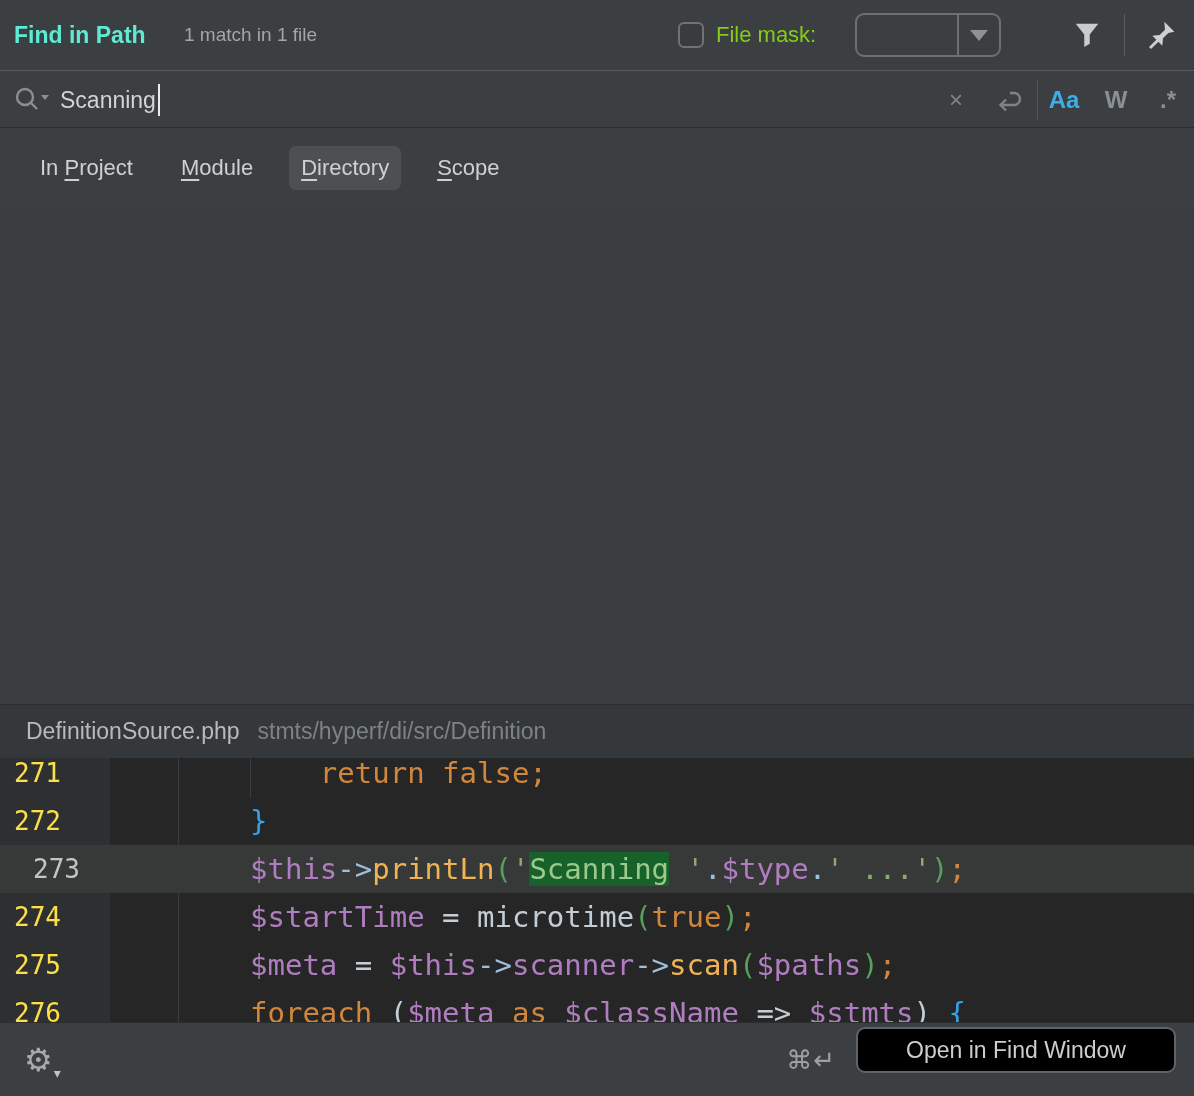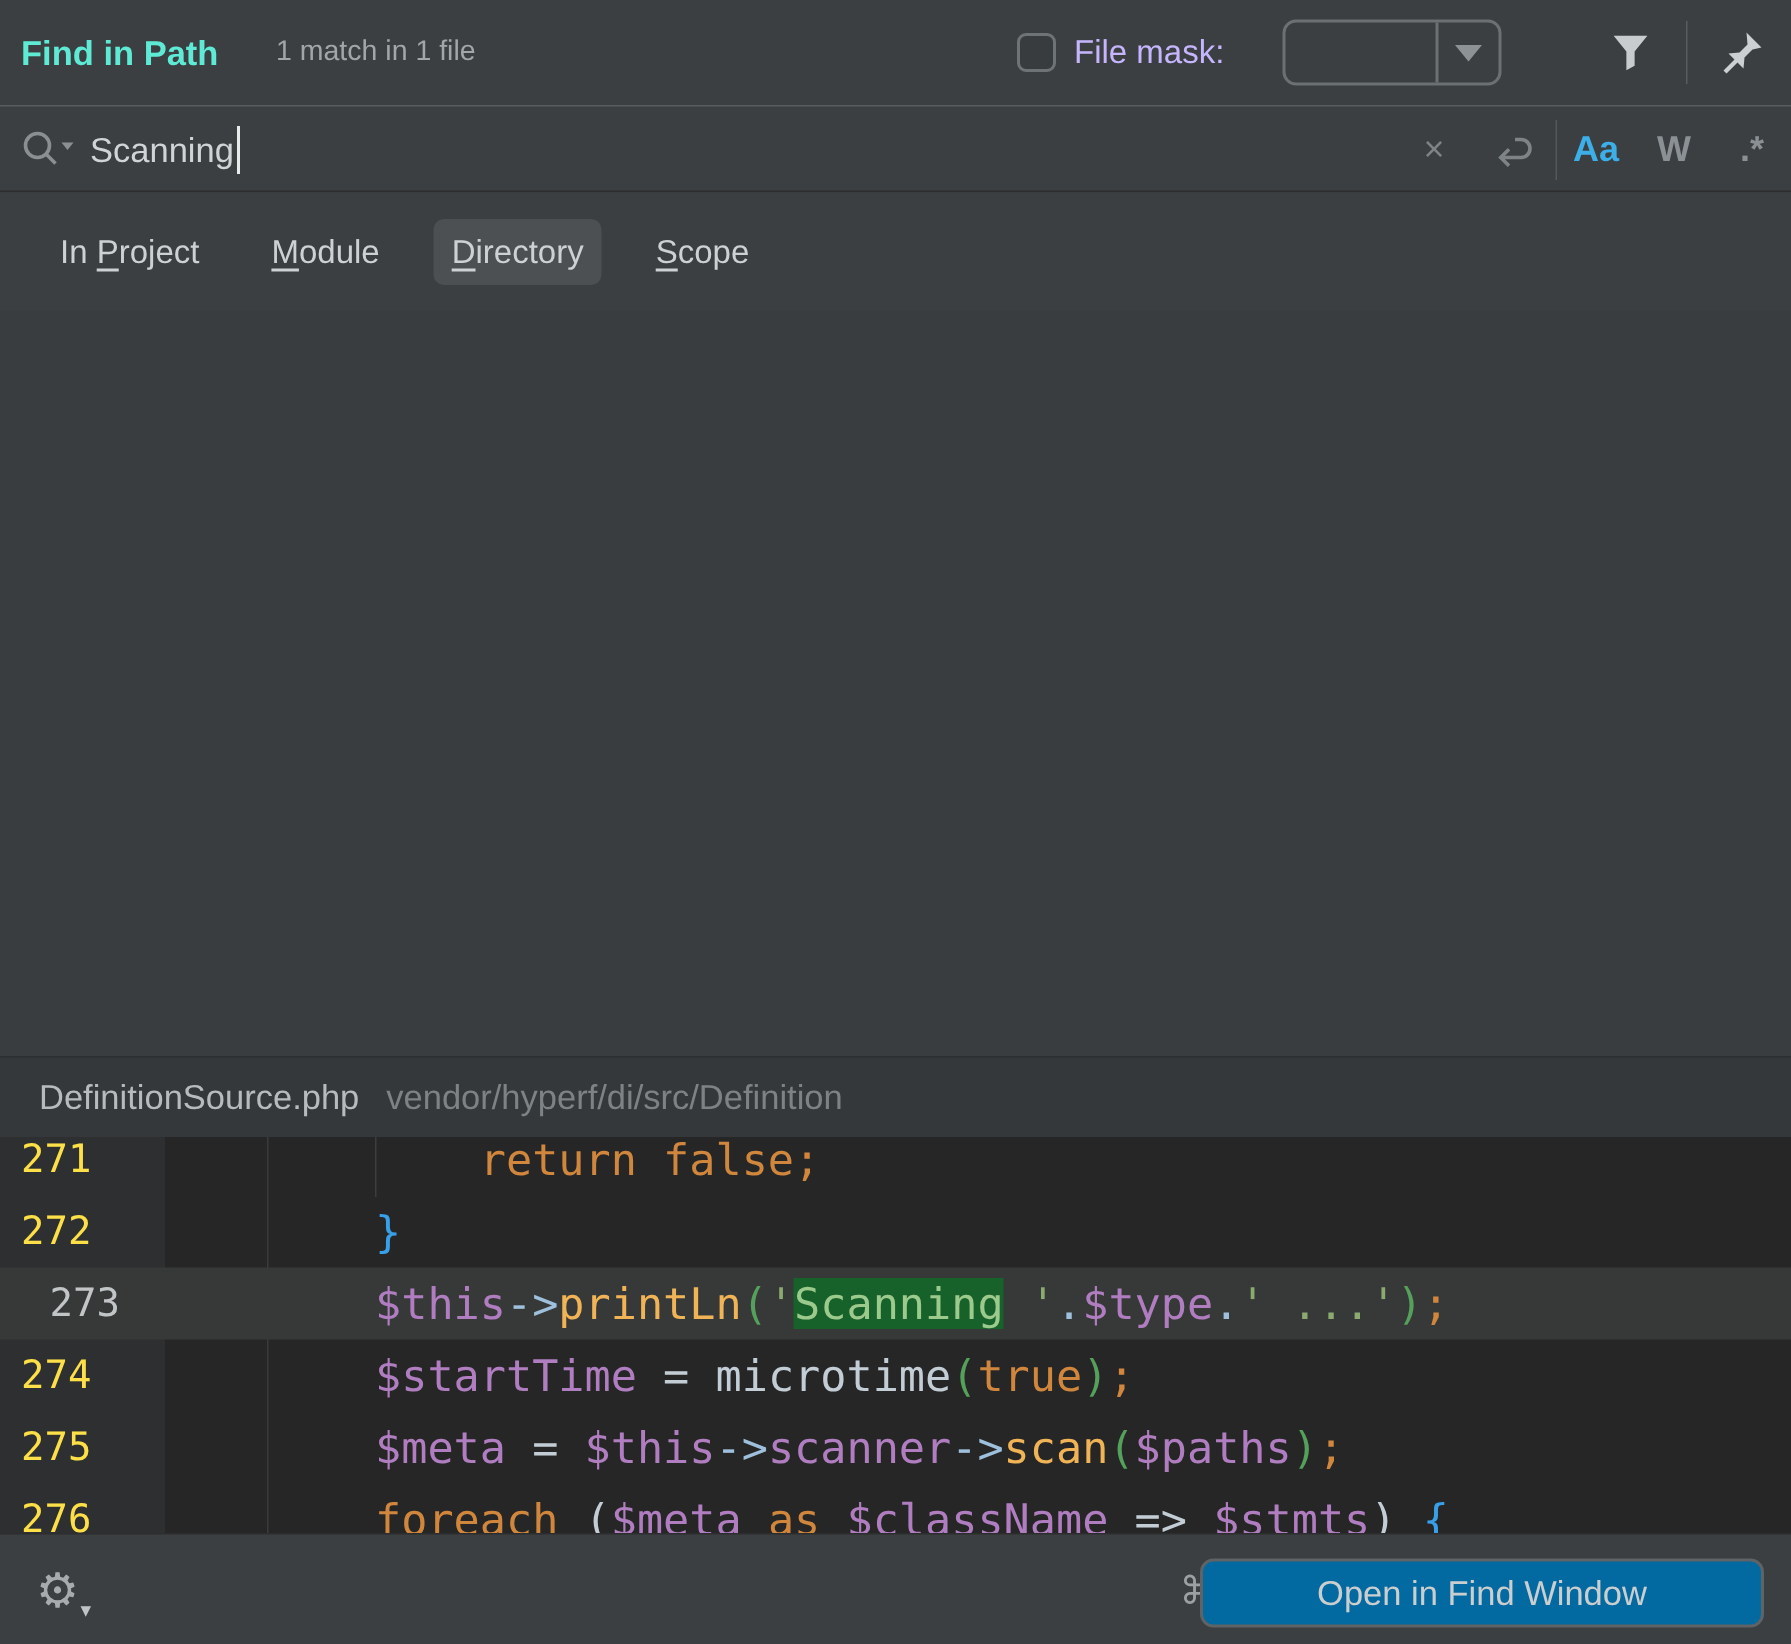--- a/index.html
+++ b/index.html
@@ -13,21 +13,21 @@
   
   .header { position:absolute; left:0; top:0; width:1194px; height:70px;
     background:#3c3f41; }
   .title { position:absolute; left:14px; top:0; height:70px; display:flex;
     align-items:center; font-size:23px; font-weight:bold; color:#5eead4; }
   .match-count { position:absolute; left:184px; top:0; height:70px; display:flex;
     align-items:center; font-size:19px; color:#a2a6a8; }
   .checkbox { position:absolute; left:678px; top:22px; width:26px; height:26px;
     border:2px solid #6e7376; border-radius:6px; background:#393c3e; }
   .filemask-label { position:absolute; left:716px; top:0; height:70px; display:flex;
-    align-items:center; font-size:22px; color:#c4b5fd; }
+    align-items:center; font-size:22px; color:#84cc16; }
   .filemask-combo { position:absolute; left:855px; top:13px; width:146px; height:44px;
     border:2px solid #6b7073; border-radius:9px; display:flex; }
   .filemask-combo .combo-text { flex:1; }
   .combo-arrow { width:42px; border-left:2px solid #6b7073; display:flex;
     align-items:center; justify-content:center; }
   .arrow-down { width:0; height:0; border-left:9px solid transparent;
     border-right:9px solid transparent; border-top:11px solid #8d9294; }
   .hdr-divider { position:absolute; top:14px; width:1px; height:42px; background:#595d5f; }
   .icon-btn { position:absolute; top:0; height:70px; display:flex; align-items:center;
     justify-content:center; }
@@ -106,22 +106,22 @@
   .c-match { color:#9cc98c; background:#17612a; }
 
   
   .bottom-bar { position:absolute; left:0; top:1022px; width:1194px; height:74px;
     background:#3c3f41; border-top:1px solid #2b2d2f; }
   .gear-wrap { position:absolute; left:24px; top:0; height:74px; display:flex;
     align-items:center; font-size:32px; color:#a7abad; }
   .gear-caret { font-size:14px; color:#c0c3c5; align-self:flex-end; margin:0 0 16px 1px; }
   .shortcut { position:absolute; right:358px; top:0; height:74px; display:flex;
     align-items:center; font-size:26px; color:#9da0a2; letter-spacing:1px; }
-  .open-btn { position:absolute; right:18px; top:16px; width:376px; height:46px;
-    background:#0369a1; border:2px solid #5f6365; border-radius:9px;
+  .open-btn { position:absolute; right:18px; top:4px; width:320px; height:46px;
+    background:#000000; border:2px solid #5f6365; border-radius:9px;
     display:flex; align-items:center; justify-content:center;
     font-size:23px; color:#cbcecf; }
 
   svg { display:block; }
 </style>
 </head>
 <body>
 
 <div id="app">
 
@@ -202,21 +202,21 @@
         <rect x="16" y="21.5" width="7" height="7" fill="#d3d6d8"></rect>
       </svg>
     </div>
   </div>
 
 
   <div class="results-area"></div>
 
   <div class="preview-header">
     <div class="preview-file">DefinitionSource.php</div>
-    <div class="preview-path">vendor/hyperf/di/src/Definition</div>
+    <div class="preview-path">stmts/hyperf/di/src/Definition</div>
   </div>
 
   <div class="editor">
     <div class="gutter-bg"></div>
     <div class="gutter-border"></div>
     <div class="indent-guide"></div>
     <div id="editor-lines">
         <div class="code-line" style="top: -9px;"><span class="line-num">271</span><span class="code-text"><span class="c-plain">    </span><span class="c-kw">return false;</span></span></div>
         <div class="code-line" style="top: 39px;"><span class="line-num">272</span><span class="code-text"><span class="c-brace">}</span></span></div>
         <div class="current-line-band" style="top: 87px;"></div>

